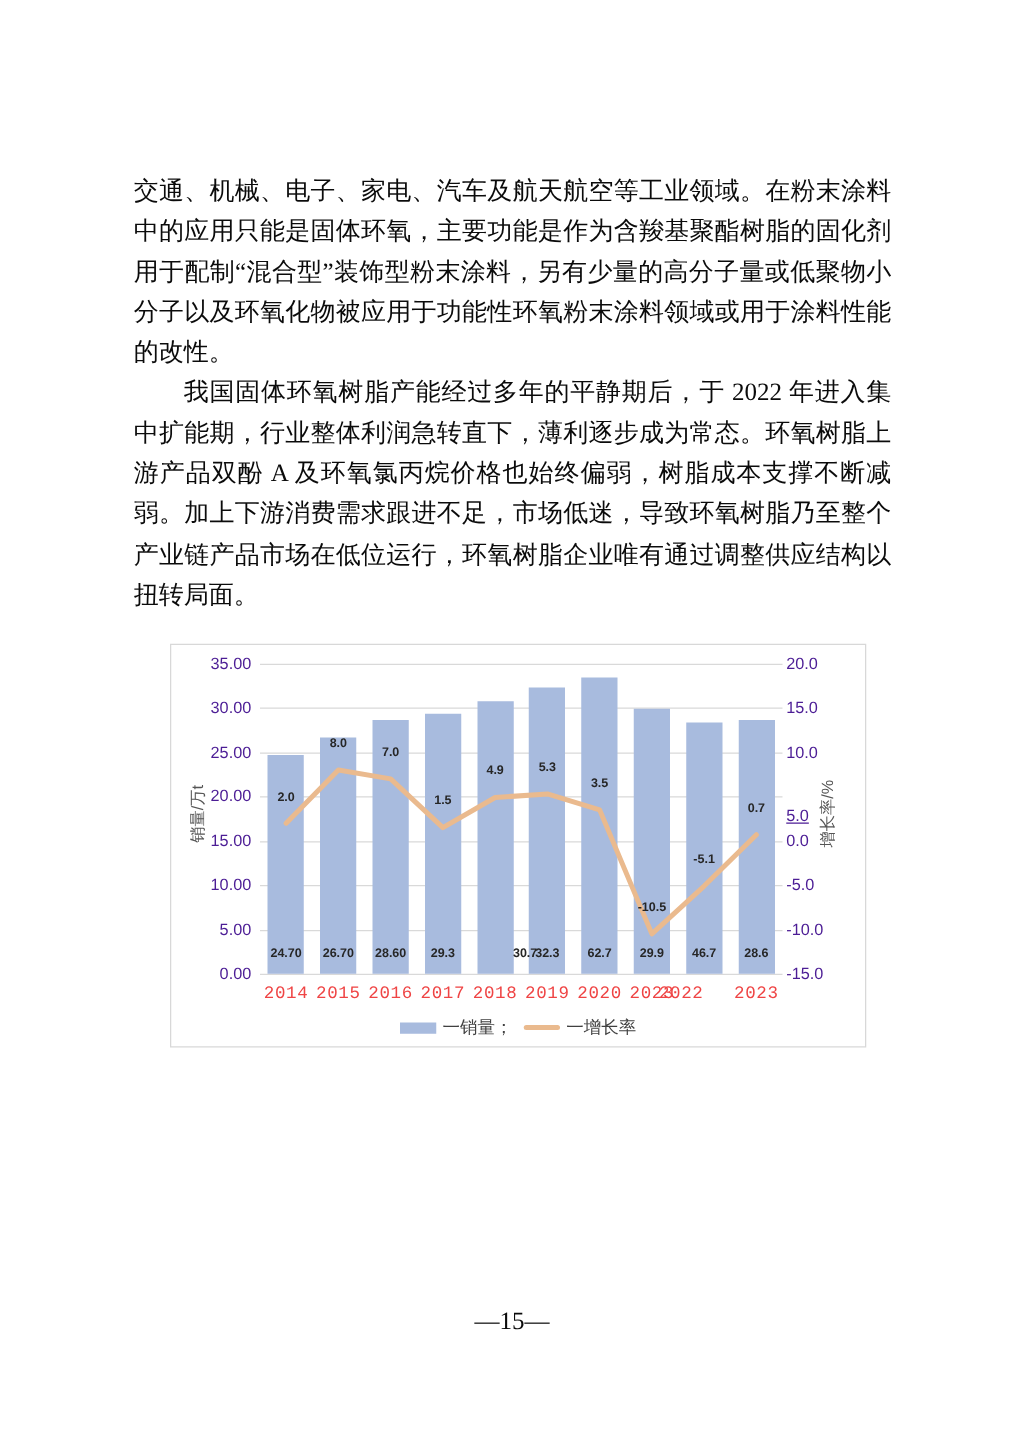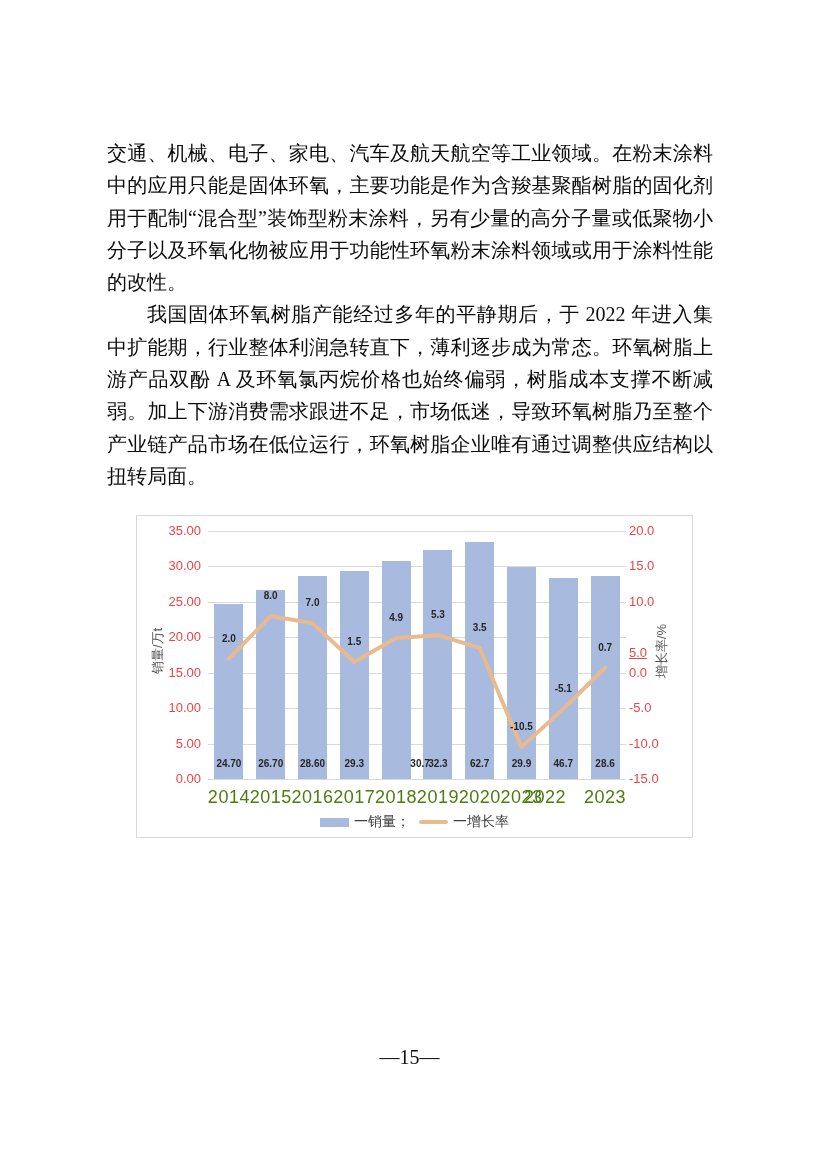--- a/index.html
+++ b/index.html
@@ -33,25 +33,25 @@
   
   .chart{
     position:absolute;left:136px;top:515px;width:557px;height:323px;
     box-sizing:border-box;border:1px solid #d8d8d8;background:#fff;
     font-family:"Liberation Sans","DejaVu Sans",sans-serif;
   }
   .plot{position:absolute;left:71px;top:15px;width:418px;height:248px;}
   .gridline{position:absolute;left:0;width:100%;height:1px;background:#d9d9d9;}
   .bar{position:absolute;bottom:0;}
   .chart-line-svg{position:absolute;left:0;top:0;overflow:visible;}
-  .tick{position:absolute;font-size:13px;color:#ef4444;line-height:16px;}
+  .tick{position:absolute;font-size:13px;color:#4c1d95;line-height:16px;}
   .tick-left{left:0;width:64px;text-align:right;}
   .tick-right{left:492px;width:60px;text-align:left;}
-  .x-label{position:absolute;top:271px;font-size:18px;letter-spacing:0.5px;
-    color:#4d7c0f;transform:translateX(-50%);white-space:nowrap;}
+  .x-label{position:absolute;top:271px;font-size:14px;letter-spacing:0.5px;
+    color:#ef4444;transform:translateX(-50%);white-space:nowrap;font-family:Liberation Mono, monospace;}
   .data-label{position:absolute;font-size:10px;font-weight:bold;color:#262626;
     transform:translate(-50%,-50%);white-space:nowrap;}
   .axis-title{position:absolute;font-size:13px;color:#555;white-space:nowrap;
     transform:translate(-50%,-50%) rotate(-90deg);}
   .legend{
     position:absolute;left:0;top:297px;width:100%;
     display:flex;justify-content:center;align-items:center;column-gap:9px;
   }
   .legend-item{display:flex;align-items:center;column-gap:5px;}
   .legend-swatch-bar{width:29px;height:9px;}

